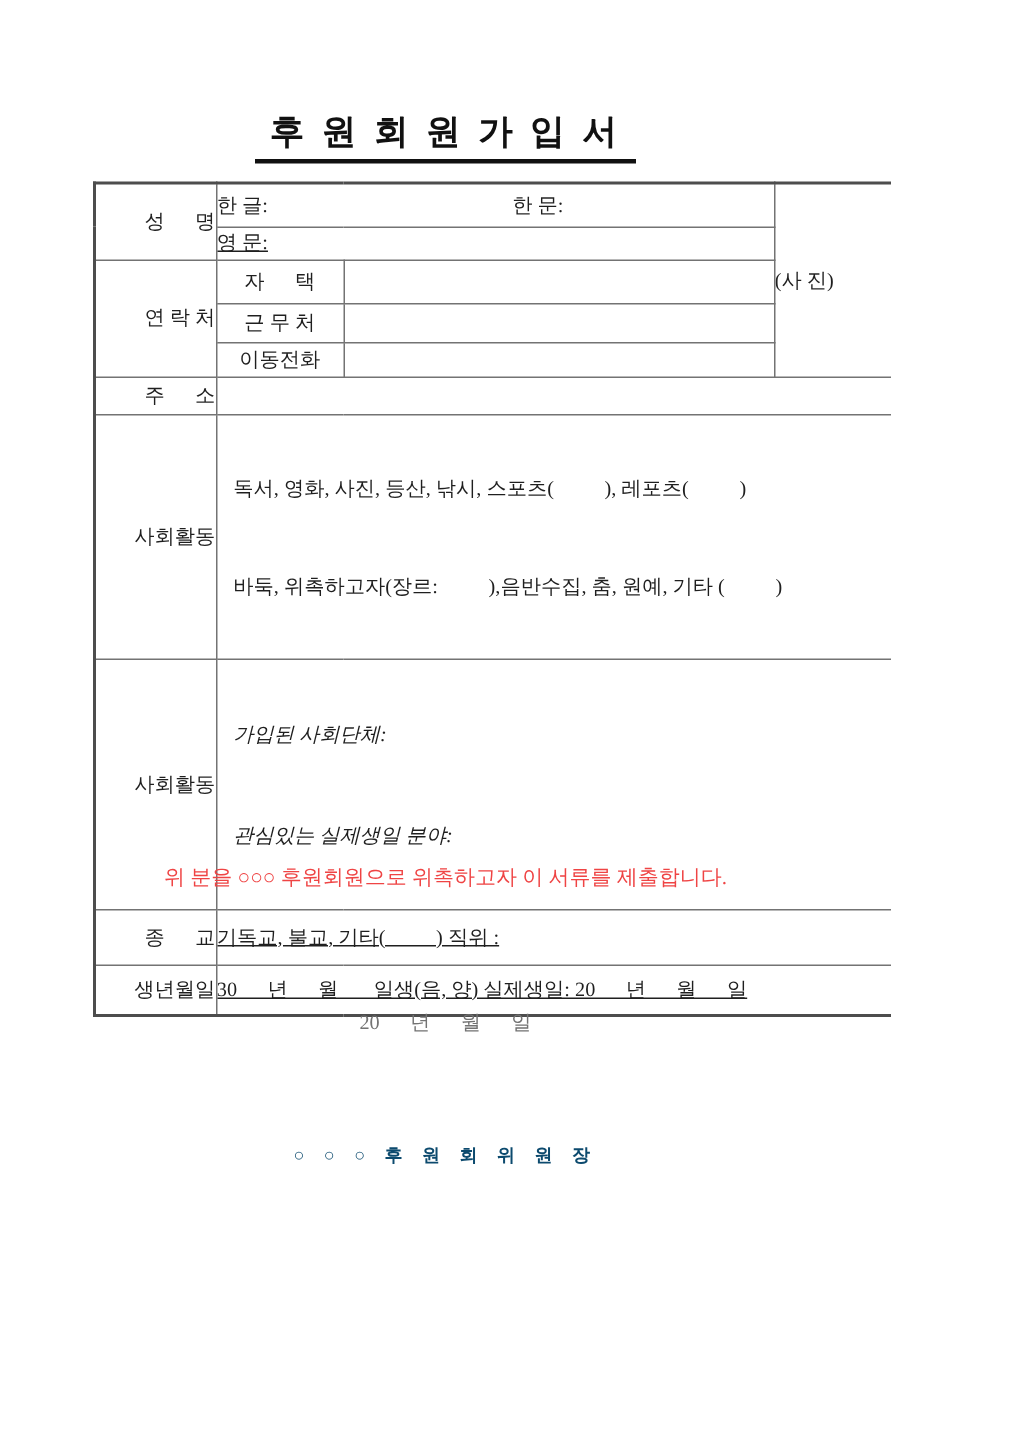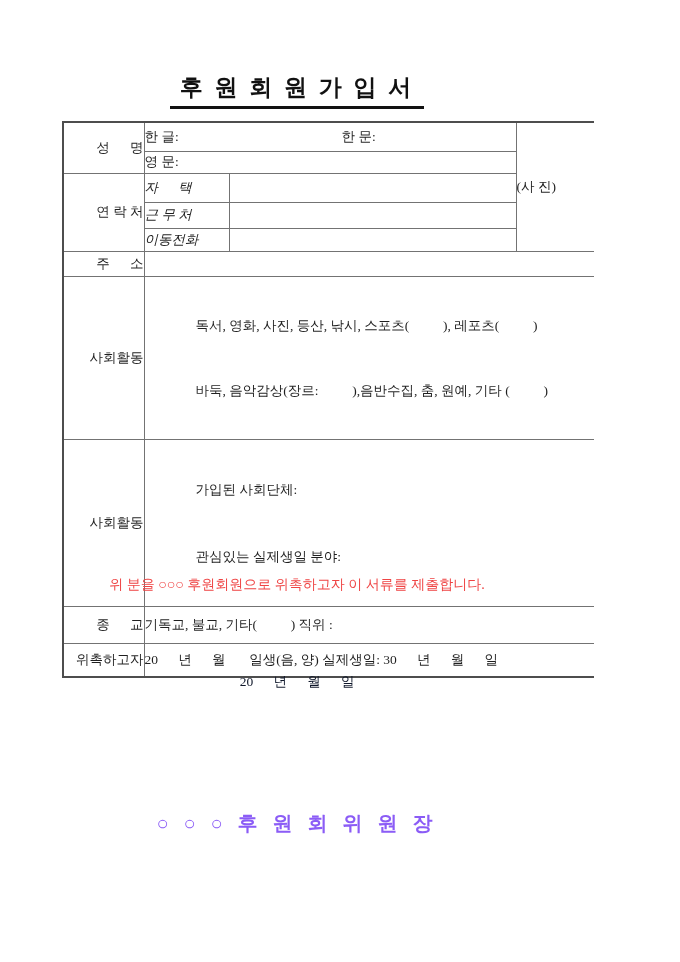--- a/index.html
+++ b/index.html
@@ -52,48 +52,48 @@
     border: 1px solid #737373;
     vertical-align: middle;
     white-space: pre;
     overflow: hidden;
     padding: 0;
   }
   td.lbl {
     text-align: right;
   }
   td.sublbl {
-    text-align: left;
-    font-style: italic;
+    text-align: center;
   }
   td.c {
     padding-left: 11px;
+    text-decoration: underline;
   }
   td.cell-name {
     position: relative;
     padding-left: 10px;
   }
   .hanja {
     position: absolute;
     left: 197px;
     top: 50%;
     transform: translateY(-50%);
     white-space: pre;
   }
   td.photo {
     text-align: left;
   }
   .twoline div {
     line-height: 33px;
     padding-left: 11px;
     white-space: pre;
-    margin-left: 40px;
   }
   .twoline.social div {
     line-height: 35px;
+    font-style: italic;
   }
 
   
   .statement {
     position: absolute;
     top: 576px;
     left: 0;
     width: 100%;
     text-align: center;
     font-size: 14px;
@@ -101,34 +101,34 @@
     color: #ef4444;
   }
   .dateline {
     position: absolute;
     top: 673px;
     left: 0;
     width: 100%;
     text-align: center;
     font-size: 13.5px;
     white-space: pre;
-    color: #0f172a;
+    color: #737373;
     font-family: Liberation Serif, serif;
   }
   .signature {
     position: absolute;
-    top: 810px;
-    left: 0;
-    width: 100%;
-    text-align: center;
-    font-size: 20px;
+    top: 762px;
+    left: 0;
+    width: 100%;
+    text-align: center;
+    font-size: 12px;
     font-weight: bold;
     letter-spacing: 5px;
     white-space: pre;
-    color: #8b5cf6;
+    color: #0c4a6e;
   }
 </style>
 </head>
 <body>
 
 <div class="page">
 
   <div class="title-wrap">
     <span class="title">후 원 회 원 가 입 서</span>
   </div>
@@ -163,37 +163,37 @@
       <td class="c"></td>
     </tr>
     <tr style="height:25px">
       <td class="lbl">주      소</td>
       <td class="c" colspan="3"></td>
     </tr>
     <tr style="height:68px">
       <td class="lbl">사회활동</td>
       <td class="twoline" colspan="3">
         <div>독서, 영화, 사진, 등산, 낚시, 스포츠(          ), 레포츠(          )</div>
-        <div>바둑, 음악감상(장르:          ),음반수집, 춤, 원예, 기타 (          )</div>
+        <div>바둑, 위촉하고자(장르:          ),음반수집, 춤, 원예, 기타 (          )</div>
       </td>
     </tr>
     <tr style="height:72px">
       <td class="lbl">사회활동</td>
       <td class="twoline social" colspan="3">
         <div>가입된 사회단체:</div>
         <div>관심있는 실제생일 분야:</div>
       </td>
     </tr>
     <tr style="height:37px">
       <td class="lbl">종      교</td>
       <td class="c" colspan="3">기독교, 불교, 기타(          ) 직위 :</td>
     </tr>
     <tr style="height:34px">
-      <td class="lbl">위촉하고자</td>
-      <td class="c" colspan="3">20      년      월       일생(음, 양) 실제생일: 30      년      월      일</td>
+      <td class="lbl">생년월일</td>
+      <td class="c" colspan="3">30      년      월       일생(음, 양) 실제생일: 20      년      월      일</td>
     </tr>
   </tbody>
     </table>
 
   <div class="statement">위 분을 ○○○ 후원회원으로 위촉하고자 이 서류를 제출합니다.</div>
 
   <div class="dateline">20      년      월      일</div>
 
   <div class="signature">○ ○ ○ 후 원 회 위 원 장</div>
 

